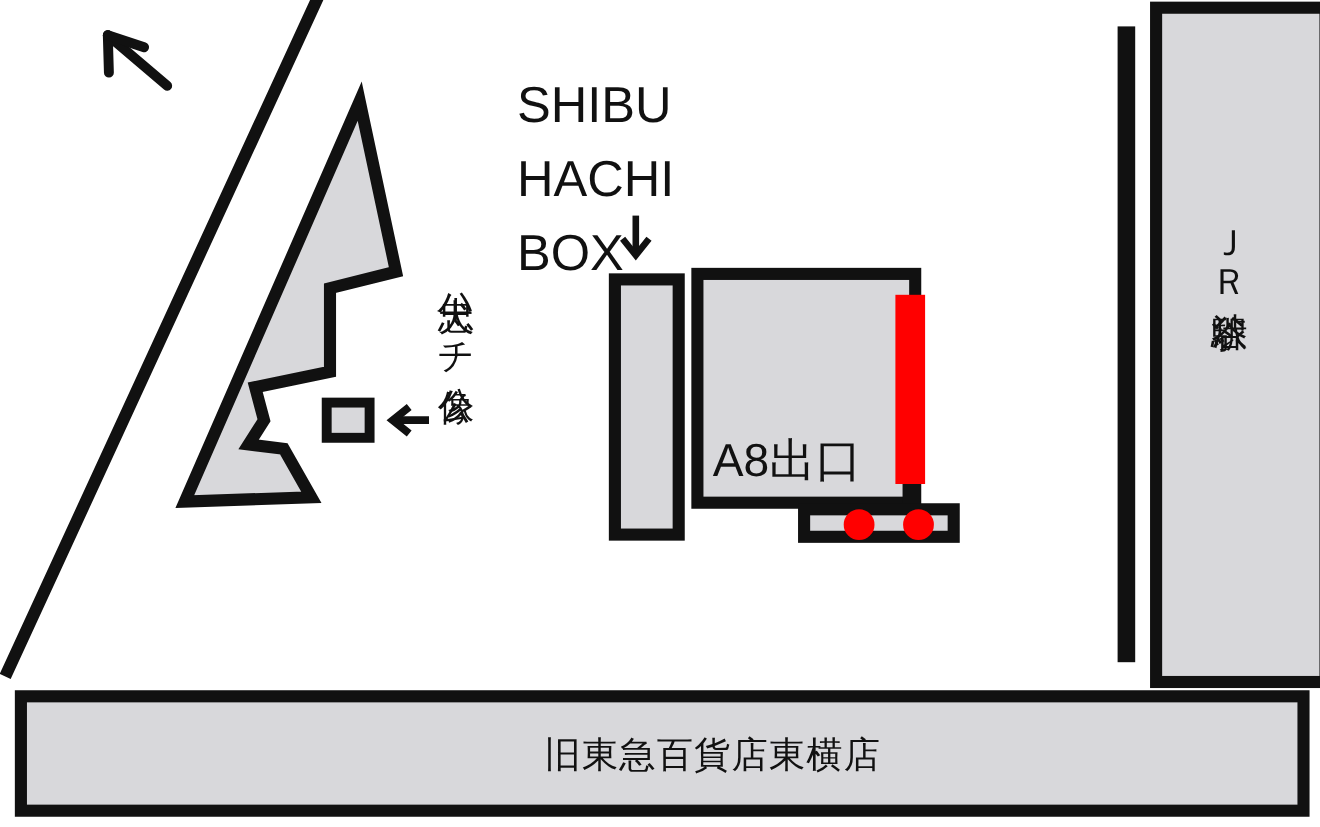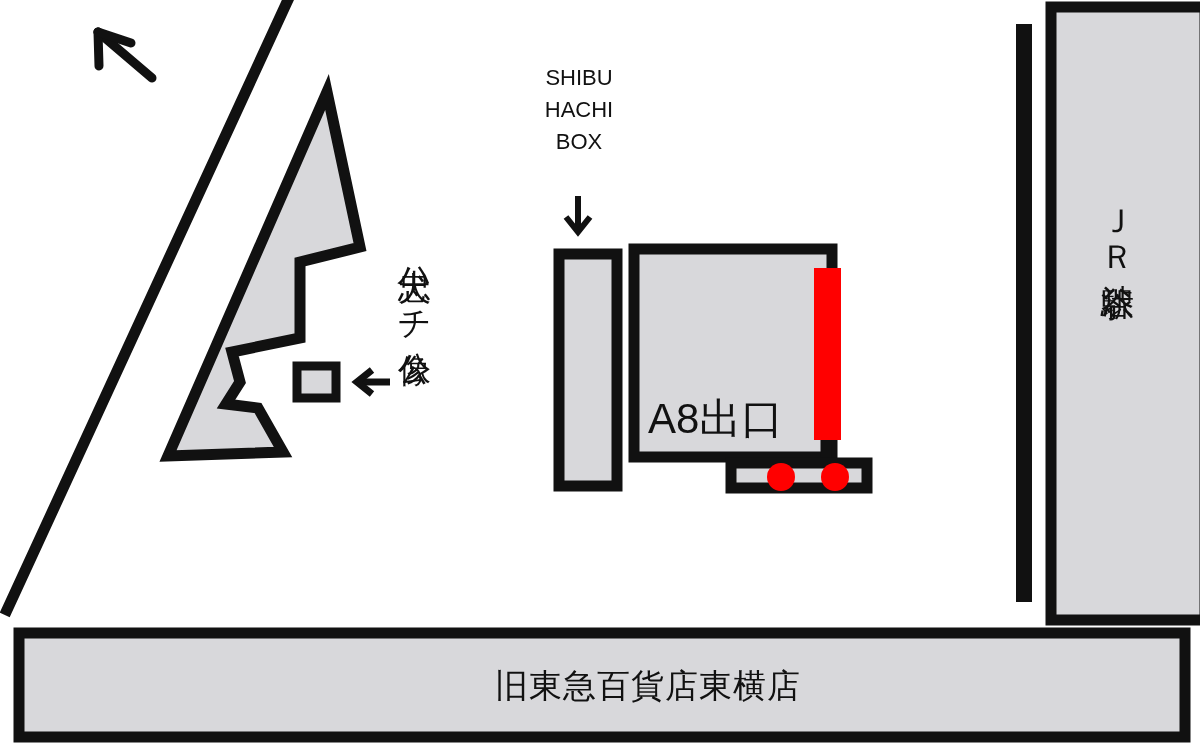--- a/index.html
+++ b/index.html
@@ -36,22 +36,22 @@
     top: 78px;
     width: 232px;
     text-align: center;
     font-size: 25px;
     letter-spacing: 0px;
   }
   .lbl-shibuhachi {
     left: 470px;
     top: 62px;
     width: 218px;
-    text-align: center;
-    font-size: 22px;
+    text-align: left;
+    font-size: 46px;
     line-height: 1.46;
   }
   .lbl-a8 {
     left: 648px;
     top: 393px;
     font-size: 42px;
   }
   .vert {
     writing-mode: vertical-rl;
     text-orientation: upright;

